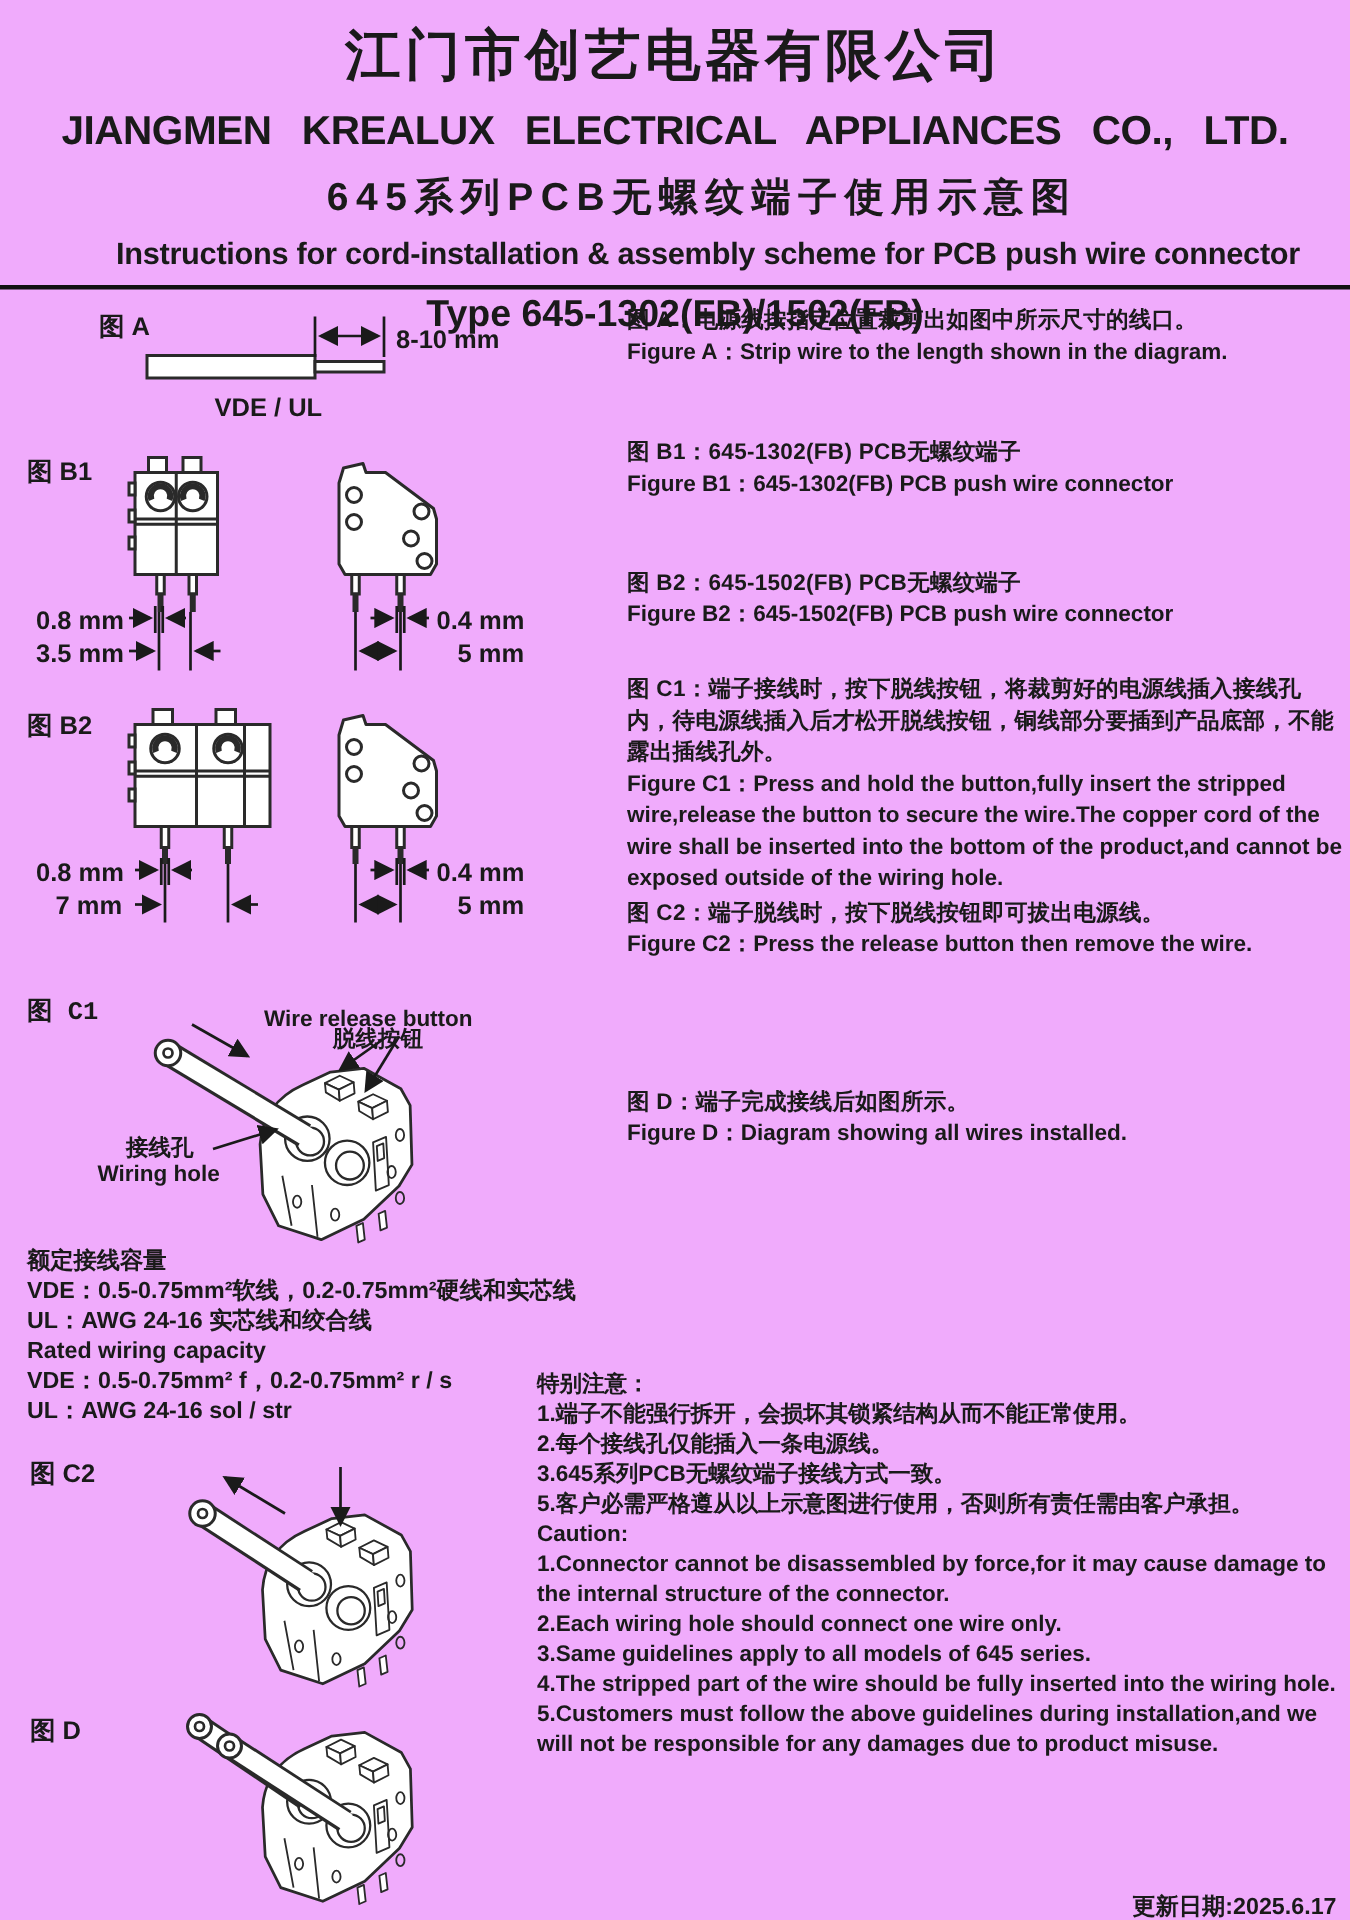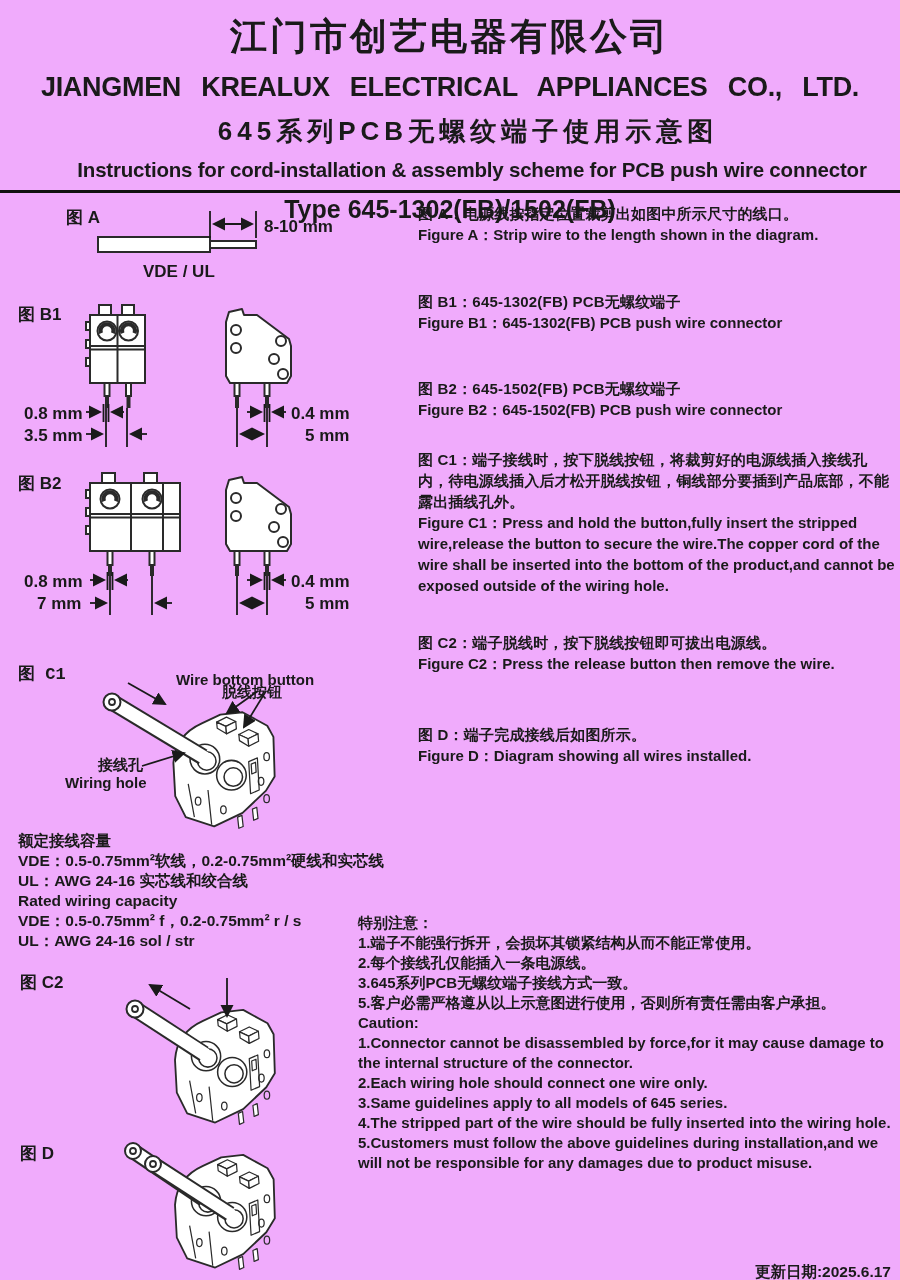--- a/index.html
+++ b/index.html
@@ -206,22 +206,22 @@
     <line x1="112" y1="702" x2="203" y2="757" stroke="#2a2a2a" stroke-width="17"></line>
     <line x1="112" y1="702" x2="205" y2="758" stroke="#fff" stroke-width="13"></line>
     <circle cx="112" cy="702" r="8.5" class="shape"></circle>
     <circle cx="112" cy="702" r="3" fill="none" stroke="#2a2a2a" stroke-width="1.8"></circle>
     <line x1="128" y1="683" x2="165" y2="704" class="dimln" marker-end="url(#arr)"></line>
     <line x1="258" y1="691" x2="227" y2="713" class="dimln" marker-end="url(#arr)"></line>
     <line x1="266" y1="691" x2="244" y2="727" class="dimln" marker-end="url(#arr)"></line>
     <line x1="142" y1="766" x2="184" y2="753" class="dimln" marker-end="url(#arr)"></line>
   </svg>
   <div class="anno" style="left:222px;top:652px;margin-top:31px;">脱线按钮</div>
-  <div class="anno" style="left:176px;top:671px;">Wire bottom button</div>
-  <div class="anno" style="left:98px;top:756px;">接线孔</div>
+  <div class="anno" style="left:176px;top:671px;">Wire release button</div>
+  <div class="anno" style="left:84px;top:756px;">接线孔</div>
   <div class="anno" style="left:65px;top:774px;">Wiring hole</div>
 
   <div class="cap">
     <div>额定接线容量</div>
     <div>VDE：0.5-0.75mm²软线，0.2-0.75mm²硬线和实芯线</div>
     <div>UL：AWG 24-16 实芯线和绞合线</div>
     <div>Rated wiring capacity</div>
     <div>VDE：0.5-0.75mm² f，0.2-0.75mm² r / s</div>
     <div>UL：AWG 24-16 sol / str</div>
   </div>
@@ -257,21 +257,21 @@
     <div class="en">Figure B1：645-1302(FB) PCB push wire connector</div>
   </div>
   <div class="desc" style="top:378px;">
     <div class="zh">图 B2：645-1502(FB) PCB无螺纹端子</div>
     <div class="en">Figure B2：645-1502(FB) PCB push wire connector</div>
   </div>
   <div class="desc" style="top:449px;">
     <div class="zh">图 C1：端子接线时，按下脱线按钮，将裁剪好的电源线插入接线孔内，待电源线插入后才松开脱线按钮，铜线部分要插到产品底部，不能露出插线孔外。</div>
     <div class="en">Figure C1：Press and hold the button,fully insert the stripped wire,release the button to secure the wire.The copper cord of the wire shall be inserted into the bottom of the product,and cannot be exposed outside of the wiring hole.</div>
   </div>
-  <div class="desc" style="top:632px;">
+  <div class="desc" style="top:598px;">
     <div class="zh">图 C2：端子脱线时，按下脱线按钮即可拔出电源线。</div>
     <div class="en">Figure C2：Press the release button then remove the wire.</div>
   </div>
   <div class="desc" style="top:724px;">
     <div class="zh">图 D：端子完成接线后如图所示。</div>
     <div class="en">Figure D：Diagram showing all wires installed.</div>
   </div>
 
   <div class="caution">
     <div>特别注意：</div>

